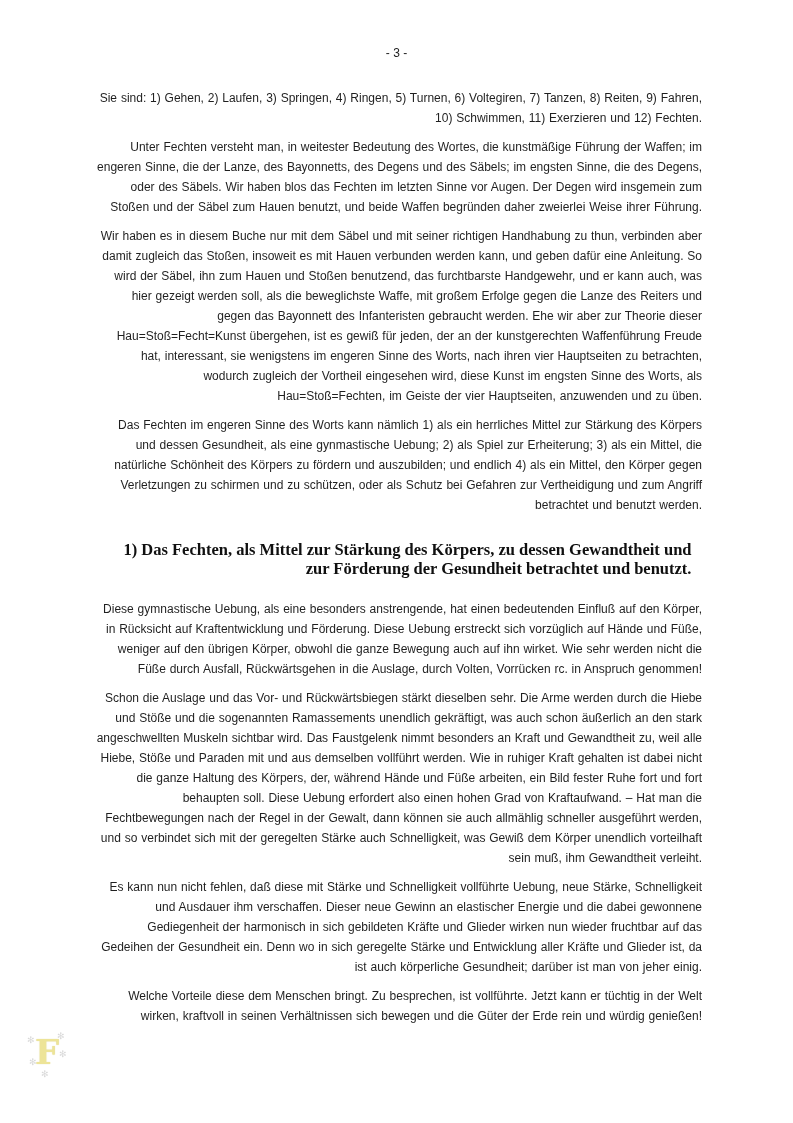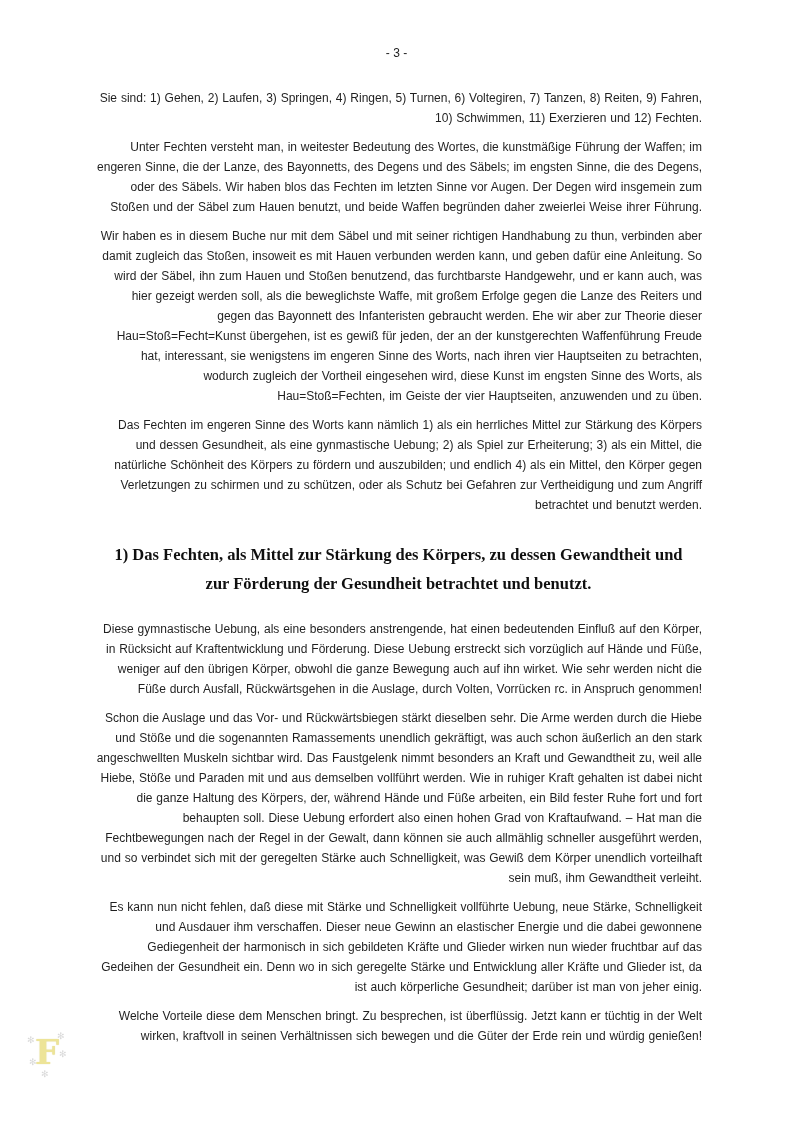--- a/index.html
+++ b/index.html
@@ -37,22 +37,22 @@
     font-size: 12px;
     line-height: 20px;
     text-align: right;
     color: #1f1f1f;
     word-spacing: 0.5px;
   }
   h1.section-heading {
     font-family: "Liberation Serif", serif;
     font-weight: bold;
     font-size: 16.5px;
-    line-height: 29px;
-    text-align: center;
+    line-height: 19px;
+    text-align: right;
     color: #101010;
     margin: 25px auto 21px auto;
     max-width: 586px;
   }
   .watermark {
     position: absolute;
     left: 27px;
     top: 1031px;
     width: 44px;
     height: 48px;
@@ -101,21 +101,21 @@
     <p class="para">Das Fechten im engeren Sinne des Worts kann nämlich 1) als ein herrliches Mittel zur Stärkung des Körpers und dessen Gesundheit, als eine gynmastische Uebung; 2) als Spiel zur Erheiterung; 3) als ein Mittel, die natürliche Schönheit des Körpers zu fördern und auszubilden; und endlich 4) als ein Mittel, den Körper gegen Verletzungen zu schirmen und zu schützen, oder als Schutz bei Gefahren zur Vertheidigung und zum Angriff betrachtet und benutzt werden.</p>
 
     <h1 class="section-heading">1) Das Fechten, als Mittel zur Stärkung des Körpers, zu dessen Gewandtheit und zur Förderung der Gesundheit betrachtet und benutzt.</h1>
 
     <p class="para">Diese gymnastische Uebung, als eine besonders anstrengende, hat einen bedeutenden Einfluß auf den Körper, in Rücksicht auf Kraftentwicklung und Förderung. Diese Uebung erstreckt sich vorzüglich auf Hände und Füße, weniger auf den übrigen Körper, obwohl die ganze Bewegung auch auf ihn wirket. Wie sehr werden nicht die Füße durch Ausfall, Rückwärtsgehen in die Auslage, durch Volten, Vorrücken rc. in Anspruch genommen!</p>
 
     <p class="para">Schon die Auslage und das Vor- und Rückwärtsbiegen stärkt dieselben sehr. Die Arme werden durch die Hiebe und Stöße und die sogenannten Ramassements unendlich gekräftigt, was auch schon äußerlich an den stark angeschwellten Muskeln sichtbar wird. Das Faustgelenk nimmt besonders an Kraft und Gewandtheit zu, weil alle Hiebe, Stöße und Paraden mit und aus demselben vollführt werden. Wie in ruhiger Kraft gehalten ist dabei nicht die ganze Haltung des Körpers, der, während Hände und Füße arbeiten, ein Bild fester Ruhe fort und fort behaupten soll. Diese Uebung erfordert also einen hohen Grad von Kraftaufwand. – Hat man die Fechtbewegungen nach der Regel in der Gewalt, dann können sie auch allmählig schneller ausgeführt werden, und so verbindet sich mit der geregelten Stärke auch Schnelligkeit, was Gewiß dem Körper unendlich vorteilhaft sein muß, ihm Gewandtheit verleiht.</p>
 
     <p class="para">Es kann nun nicht fehlen, daß diese mit Stärke und Schnelligkeit vollführte Uebung, neue Stärke, Schnelligkeit und Ausdauer ihm verschaffen. Dieser neue Gewinn an elastischer Energie und die dabei gewonnene Gediegenheit der harmonisch in sich gebildeten Kräfte und Glieder wirken nun wieder fruchtbar auf das Gedeihen der Gesundheit ein. Denn wo in sich geregelte Stärke und Entwicklung aller Kräfte und Glieder ist, da ist auch körperliche Gesundheit; darüber ist man von jeher einig.</p>
 
-    <p class="para">Welche Vorteile diese dem Menschen bringt. Zu besprechen, ist überflüssig. Jetzt kann er tüchtig in der Welt wirken, kraftvoll in seinen Verhältnissen sich bewegen und die Güter der Erde rein und würdig genießen!</p>
+    <p class="para">Welche Vorteile diese dem Menschen bringt. Zu besprechen, ist vollführte. Jetzt kann er tüchtig in der Welt wirken, kraftvoll in seinen Verhältnissen sich bewegen und die Güter der Erde rein und würdig genießen!</p>
 
   </div>
 
   <div class="watermark">
     <span class="wm-flourish f1">✻</span>
     <span class="wm-flourish f2">✻</span>
     <span class="wm-flourish f3">✻</span>
     <span class="wm-flourish f4">✻</span>
     <span class="wm-flourish f5">✻</span>
     <span class="wm-letter">F</span>

